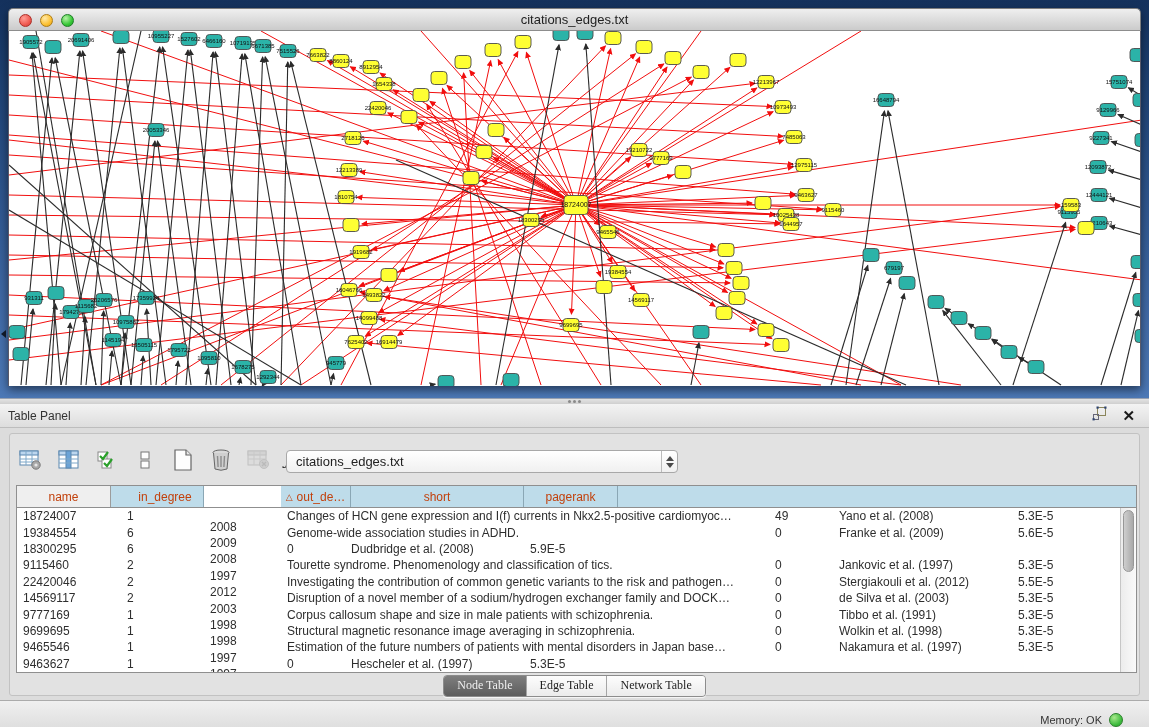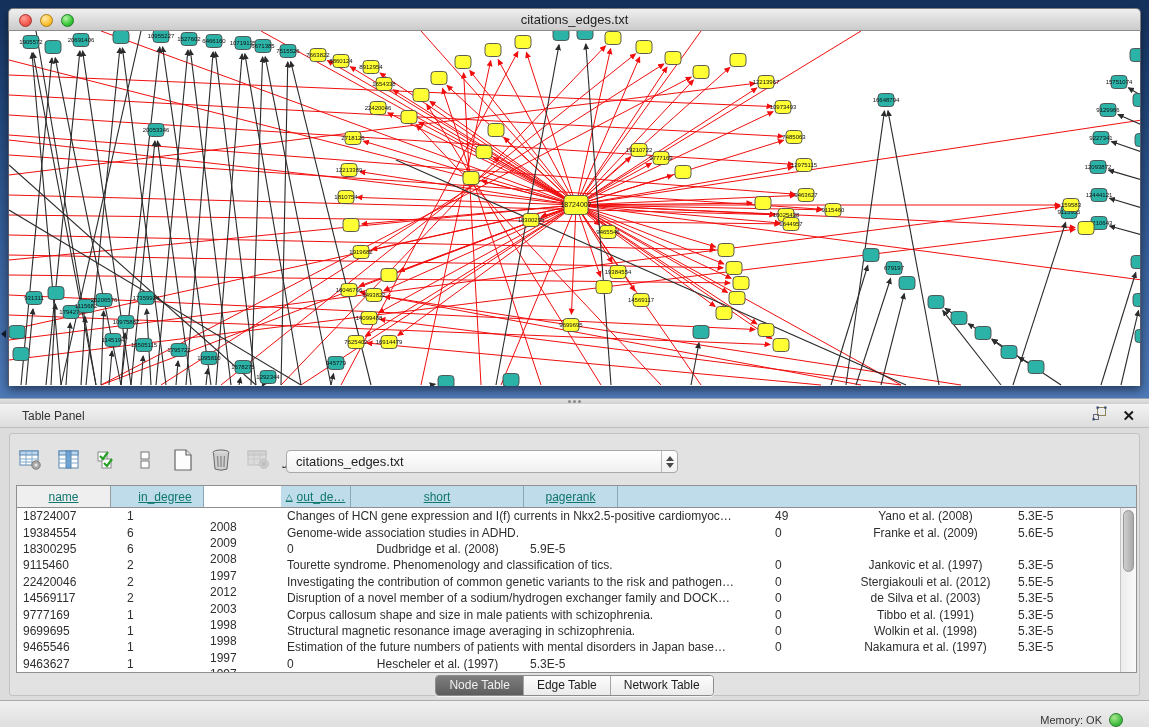--- a/index.html
+++ b/index.html
@@ -27,21 +27,21 @@
 
   
   .divider { position:absolute; left:0; top:398px; width:1149px; height:6px;
     background:linear-gradient(#e3e3e3,#cfcfcf); border-top:1px solid #97a0b0; display:flex; align-items:center; justify-content:center; }
   .grip { width:3px; height:3px; border-radius:50%; background:#8a8a8a; box-shadow:5px 0 0 #8a8a8a, -5px 0 0 #8a8a8a; }
 
   
   .panel-header { position:absolute; left:0; top:404px; width:1149px; height:24px;
     background:linear-gradient(#f3f3f3,#ddd); border-bottom:1px solid #bdbdbd;
     display:flex; align-items:center; }
-  .panel-header .ptitle { font-size:12px; color:#333; margin-left:22px; }
+  .panel-header .ptitle { font-size:12px; color:#333; margin-left:8px; }
   .panel-header .spacer { flex:1; }
   .float-icon { margin-right:14px; cursor:default; }
   .close-icon { margin-right:14px; font-size:15px; font-weight:bold; color:#1a1a1a; cursor:default; line-height:1; }
 
   .panel-body { position:absolute; left:0; top:428px; width:1149px; height:272px; background:#dcdcdc; }
   .content-box { position:absolute; left:9px; top:5px; width:1131px; height:263px;
     background:#e2e2e2; border:1px solid #c2c2c2; border-radius:3px; }
 
   
   .toolbar { position:absolute; left:18px; top:442px; height:36px; display:flex; align-items:center; gap:12px; }
@@ -53,38 +53,38 @@
     display:flex; align-items:center; font-size:13px; color:#222; }
   .combo .cval { margin-left:9px; flex:1; }
   .combo .stepper { width:16px; height:21px; border-left:1px solid #bbb; display:flex; flex-direction:column; align-items:center; justify-content:center; gap:2px; }
   .tri-up { width:0; height:0; border-left:4px solid transparent; border-right:4px solid transparent; border-bottom:5px solid #4a4a4a; }
   .tri-dn { width:0; height:0; border-left:4px solid transparent; border-right:4px solid transparent; border-top:5px solid #4a4a4a; }
 
   
   .table-wrap { position:absolute; left:16px; top:485px; width:1121px; height:188px;
     background:#fff; border:1px solid #8f8f8f; }
   .thead { display:flex; height:22px; border-bottom:1px solid #8f8f8f; }
-  .thead .hcell { background:#bedcea; border-right:1px solid #8aa7b5; font-size:12px; color:#0f766e;
-    display:flex; align-items:center; justify-content:center; overflow:hidden; white-space:nowrap;text-decoration:underline; }
+  .thead .hcell { background:#bedcea; border-right:1px solid #8aa7b5; font-size:12px; color:#c2410c;
+    display:flex; align-items:center; justify-content:center; overflow:hidden; white-space:nowrap; }
   .thead .hcell:first-child { background:#efefef; border-right:1px solid #9c9c9c; }
   .thead .hfill { flex:1; background:#bedcea; }
   .sortmark { font-size:9px; margin-right:4px; }
   .tbody { position:absolute; left:0; top:22px; right:16px; bottom:0; overflow:hidden; }
   .trow { display:flex; height:16.4px; align-items:center; }
   .tcell { font-size:12px; color:#2e2e2e; white-space:nowrap; overflow:hidden; padding-left:6px; }
-  .c0{width:94px;} .c1{width:93px;padding-left:16px;} .c2{width:77px;margin-top:21px;} .c3{width:488px;} .c4{width:70px;} .c5{width:173px; text-align:center; padding-left:0;} .c6{width:94px;}
+  .c0{width:94px;} .c1{width:93px;padding-left:16px;} .c2{width:77px;margin-top:21px;} .c3{width:488px;} .c4{width:70px;} .c5{width:173px; padding-left:0;} .c6{width:94px;}
   .vscroll { position:absolute; right:0; top:22px; bottom:0; width:16px;
     background:linear-gradient(90deg,#ececec,#fafafa); border-left:1px solid #c6c6c6; }
   .vthumb { margin:2px; width:11px; height:62px; border-radius:6px;
     background:linear-gradient(90deg,#cfcfcf,#a9a9a9); border:1px solid #979797; }
 
   
   .tabs-row { position:absolute; left:0; top:675px; width:1149px; display:flex; justify-content:center; }
   .seg { display:inline-flex; border:1px solid #8c8c8c; border-radius:4px; overflow:hidden;
-    box-shadow:0 1px 1px rgba(255,255,255,.8); }
+    box-shadow:0 1px 1px rgba(255,255,255,.8);font-family:Liberation Serif, serif; }
   .seg-item { padding:2px 13px 3px 13px; font-size:12px; color:#1d1d1d;
     background:linear-gradient(#fdfdfd,#ebebeb); border-left:1px solid #a5a5a5; cursor:default; }
   .seg-item:first-child { border-left:none; }
   .seg-item.active { background:linear-gradient(#7e7e7e,#5d5d5d); color:#f0f0f0; }
 
   
   .status-bar { position:absolute; left:0; top:700px; width:1149px; height:39px;
     background:linear-gradient(#f0f0f0,#d7d7d7); border-top:1px solid #ababab;
     display:flex; align-items:center; justify-content:flex-end; gap:7px; padding-right:26px; }
   .status-bar .mem { font-size:11px; color:#333; }

